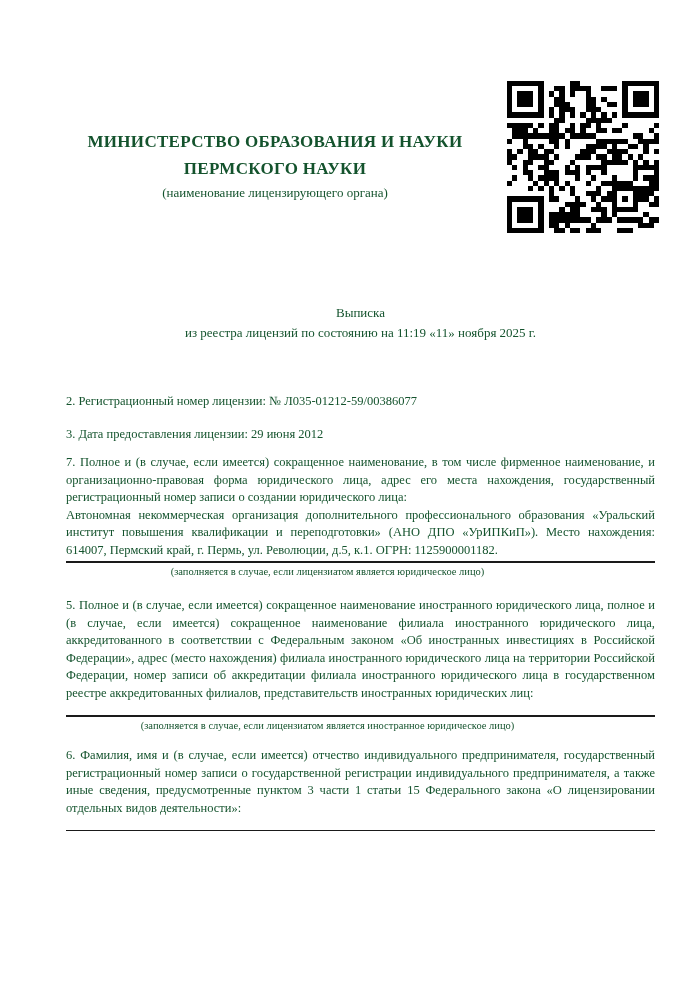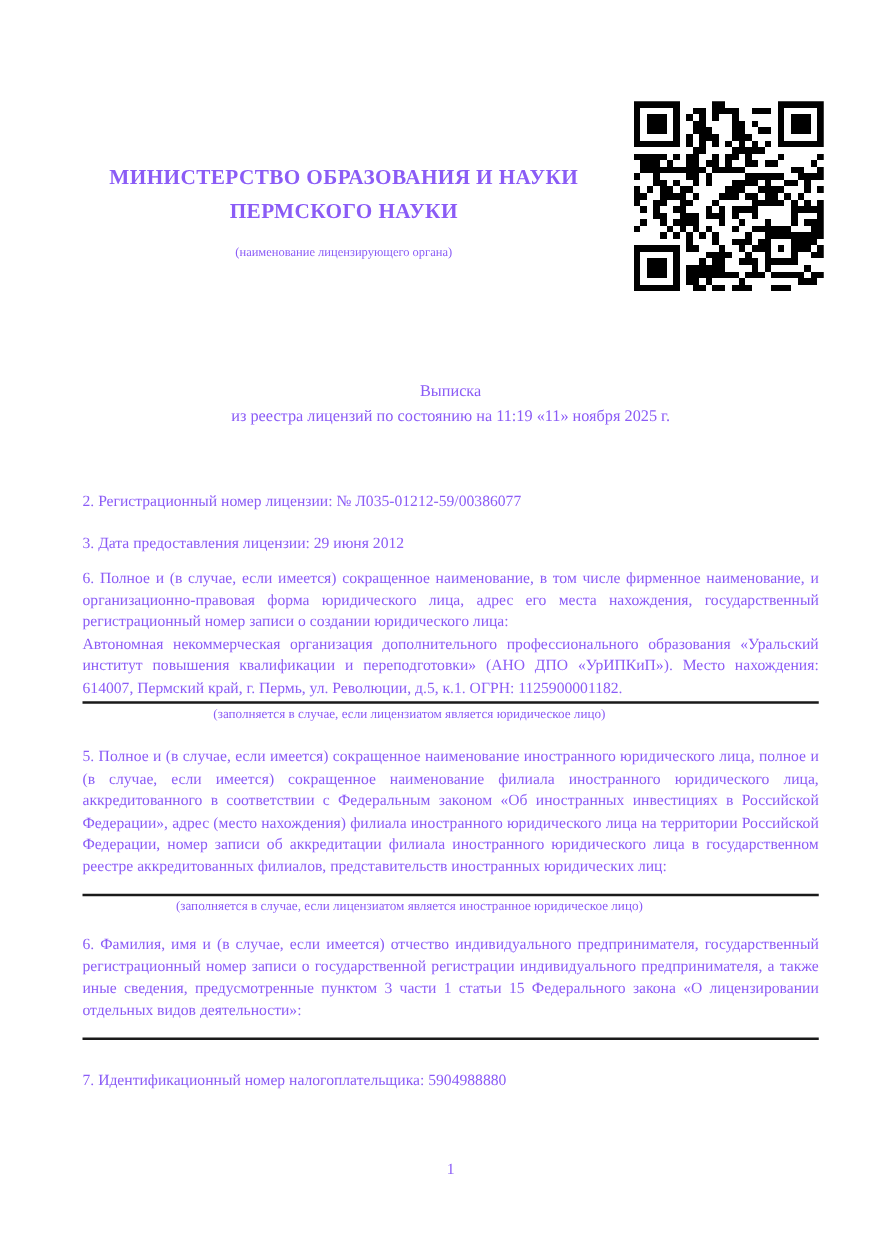--- a/index.html
+++ b/index.html
@@ -1,42 +1,42 @@
 <!DOCTYPE html>
 <html><head>
 <meta charset="utf-8">
 <style>
   * { margin: 0; padding: 0; box-sizing: border-box; }
   html, body { background: #ffffff; }
   .page {
     position: relative;
     width: 700px;
-    height: 989px;
+    height: 831px;
     background: #ffffff;
-    color: #8b5cf6;
+    color: #14532d;
     font-family: "Liberation Serif", serif;
     overflow: hidden;
   }
   .header-block {
     position: absolute;
     left: 45px;
     top: 128px;
     width: 460px;
     text-align: center;
   }
   .org-name {
     font-weight: bold;
     font-size: 17px;
     line-height: 27px;
     letter-spacing: 0.3px;
   }
   .org-hint {
-    font-size: 10px;
+    font-size: 13px;
     line-height: 14px;
-    margin-top: 14px;
+    margin-top: 4px;
   }
   .qr {
     position: absolute;
     left: 507px;
     top: 81px;
     width: 152px;
     height: 152px;
   }
   .doc-title {
     position: absolute;
@@ -538,21 +538,21 @@
 
     <div class="item mt-i2">
       <div class="line">2. Регистрационный номер лицензии: № Л035-01212-59/00386077</div>
     </div>
 
     <div class="item mt-i3">
       <div class="line">3. Дата предоставления лицензии: 29 июня 2012</div>
     </div>
 
     <div class="item mt-i4">
-      <p class="para">6. Полное и (в случае, если имеется) сокращенное наименование, в том числе фирменное наименование, и организационно-правовая форма юридического лица, адрес его места нахождения, государственный регистрационный номер записи о создании юридического лица:</p>
+      <p class="para">7. Полное и (в случае, если имеется) сокращенное наименование, в том числе фирменное наименование, и организационно-правовая форма юридического лица, адрес его места нахождения, государственный регистрационный номер записи о создании юридического лица:</p>
       <p class="para">Автономная некоммерческая организация дополнительного профессионального образования «Уральский институт повышения квалификации и переподготовки» (АНО ДПО «УрИПКиП»). Место нахождения: 614007, Пермский край, г. Пермь, ул. Революции, д.5, к.1. ОГРН: 1125900001182.</p>
       <div class="rule"></div>
       <div class="hint">(заполняется в случае, если лицензиатом является юридическое лицо)</div>
     </div>
 
     <div class="item mt-i5">
       <p class="para">5. Полное и (в случае, если имеется) сокращенное наименование иностранного юридического лица, полное и (в случае, если имеется) сокращенное наименование филиала иностранного юридического лица, аккредитованного в соответствии с Федеральным законом «Об иностранных инвестициях в Российской Федерации», адрес (место нахождения) филиала иностранного юридического лица на территории Российской Федерации, номер записи об аккредитации филиала иностранного юридического лица в государственном реестре аккредитованных филиалов, представительств иностранных юридических лиц:</p>
       <div class="fill"><span></span></div>
       <div class="hint">(заполняется в случае, если лицензиатом является иностранное юридическое лицо)</div>
     </div>

